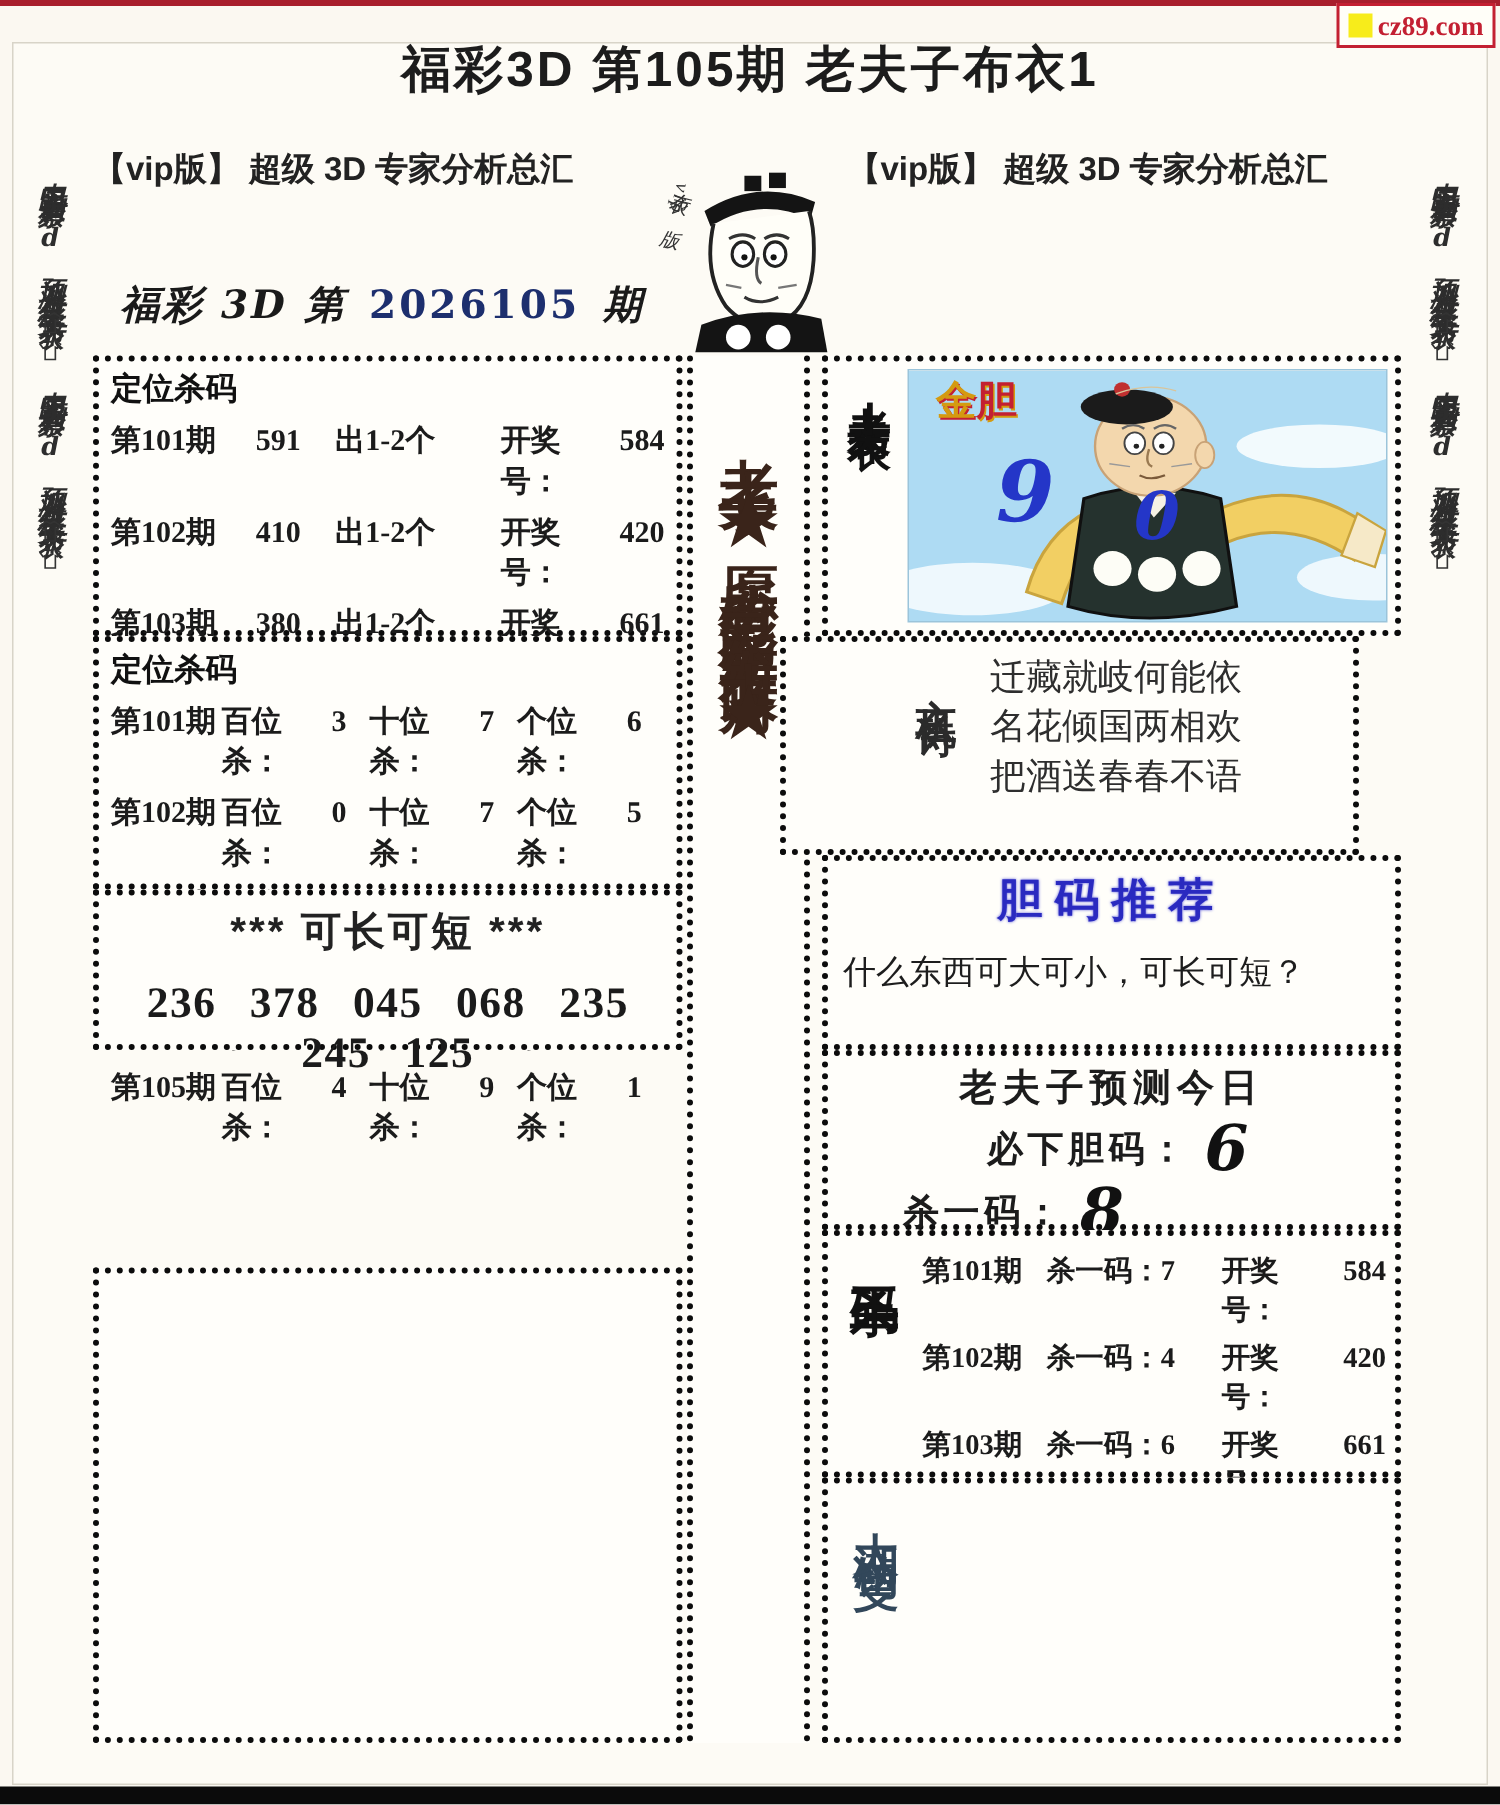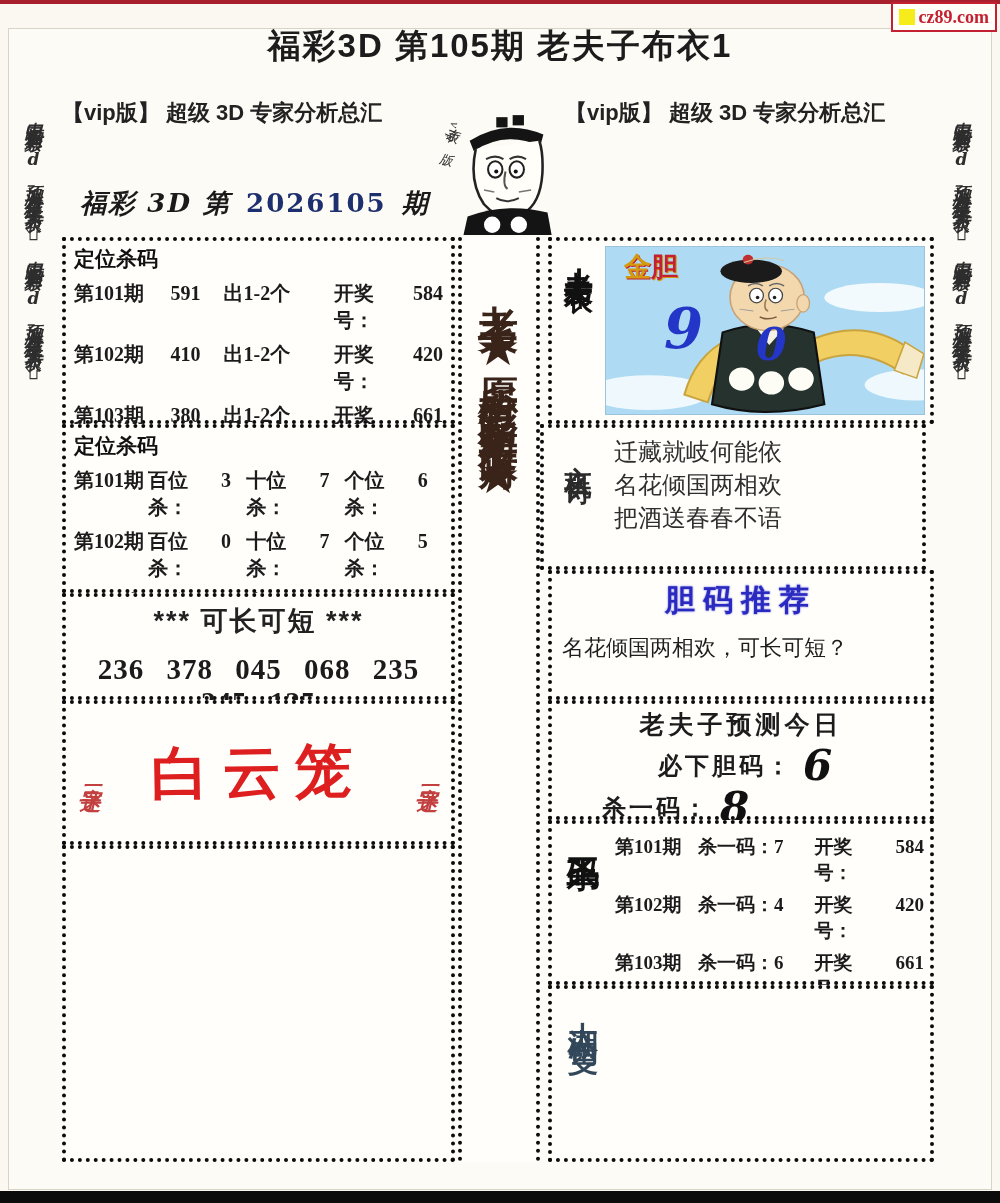--- a/index.html
+++ b/index.html
@@ -59,21 +59,21 @@
 
   .riddle-side{writing-mode:vertical-rl;text-orientation:upright;color:#c34040;font-size:21px;font-style:italic;font-weight:bold;letter-spacing:4px;}
   .riddle-answer{color:#dd1f1f;font-size:58px;font-weight:bold;font-family:"Liberation Sans",sans-serif;letter-spacing:14px;transform:rotate(-1deg);}
 
   
   .mid-strip{position:absolute;left:458px;top:237px;width:82px;height:925px;border-left:4px dotted #0c0c0c;border-right:4px dotted #0c0c0c;background:#fffefa;box-sizing:border-box;display:flex;justify-content:center;}
   .mid-text{writing-mode:vertical-rl;text-orientation:upright;font-family:"DejaVu Serif",serif;font-weight:bold;font-size:40px;color:#3a241a;letter-spacing:8px;margin-top:36px;}
 
   
   .box-cartoon{left:548px;top:237px;width:386px;height:187px;display:flex;padding:5px;}
-  .box-poem{left:540px;top:424px;width:386px;height:146px;display:flex;padding:6px 8px;}
+  .box-poem{left:520px;top:424px;width:386px;height:146px;display:flex;padding:6px 8px;justify-content:center;}
   .box-brain{left:548px;top:570px;width:386px;height:130px;padding:6px 10px;}
   .box-predict{left:548px;top:700px;width:386px;height:120px;padding:4px 10px;}
   .box-killking{left:548px;top:820px;width:386px;height:165px;display:flex;padding:4px 6px;}
   .box-taihu{left:548px;top:985px;width:386px;height:177px;padding:8px 10px;}
 
   .series-title{writing-mode:vertical-rl;text-orientation:upright;font-size:29px;font-weight:bold;color:#111;font-family:"Liberation Sans",sans-serif;margin:2px 6px 0 2px;letter-spacing:3px;}
   .cartoon-area{position:relative;flex:1;overflow:hidden;border:1px solid #9bc4da;}
   .golden-label{position:absolute;left:18px;top:2px;font-size:27px;font-weight:bold;font-family:"Liberation Sans",sans-serif;}
   .golden-jin{color:#d49a10;text-shadow:1px 1px 0 #c32032;}
   .golden-dan{color:#c32032;text-shadow:1px 1px 0 #d49a10;}
@@ -273,25 +273,20 @@
       <span class="kv">个位杀：</span>
         <span class="num">1</span>
     </div>
   </div>
 
   <div class="dbox box-rec">
     <div class="rec-title">*** 可长可短 ***</div>
     <div class="rec-nums">236  378  045  068  235  245  125</div>
   </div>
 
-  <div class="dbox box-riddle">
-    <div class="riddle-side">三字迷</div>
-    <div class="riddle-answer">白云笼</div>
-    <div class="riddle-side">三字迷</div>
-  </div>
 
   <div class="dbox box-empty"></div>
 
   <div class="mid-strip">
     <div class="mid-text">老夫子★愿所有彩民新年发大财★</div>
   </div>
 
   <div class="dbox box-cartoon">
     <div class="series-title">老夫子布衣Ⅰ</div>
     <div class="cartoon-area">
@@ -334,21 +329,21 @@
     <div class="poem-title">玄机诗</div>
     <div class="poem-lines">
       <div>迁藏就岐何能依</div>
       <div>名花倾国两相欢</div>
       <div>把酒送春春不语</div>
     </div>
   </div>
 
   <div class="dbox box-brain">
     <div class="brain-title">胆码推荐</div>
-    <div class="brain-q">名花倾国两相欢，可长可短？</div>
+    <div class="brain-q">什么东西可大可小，可长可短？</div>
   </div>
 
   <div class="dbox box-predict">
     <div class="predict-title">老夫子预测今日</div>
     <div class="predict-line predict-line-1">
       <span>必下胆码：</span>
       <span class="hand-num">6</span>
     </div>
     <div class="predict-line predict-line-2">
       <span>杀一码：</span>

